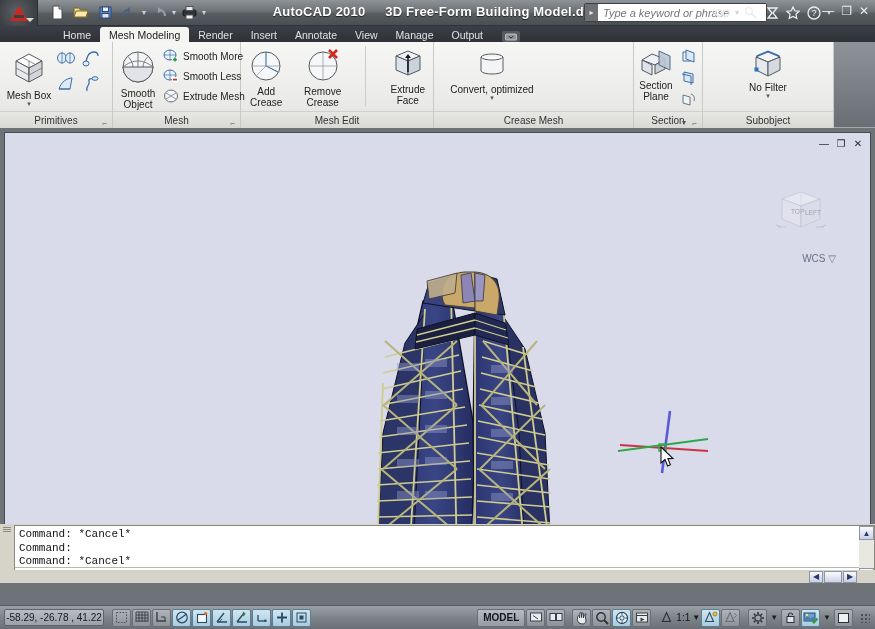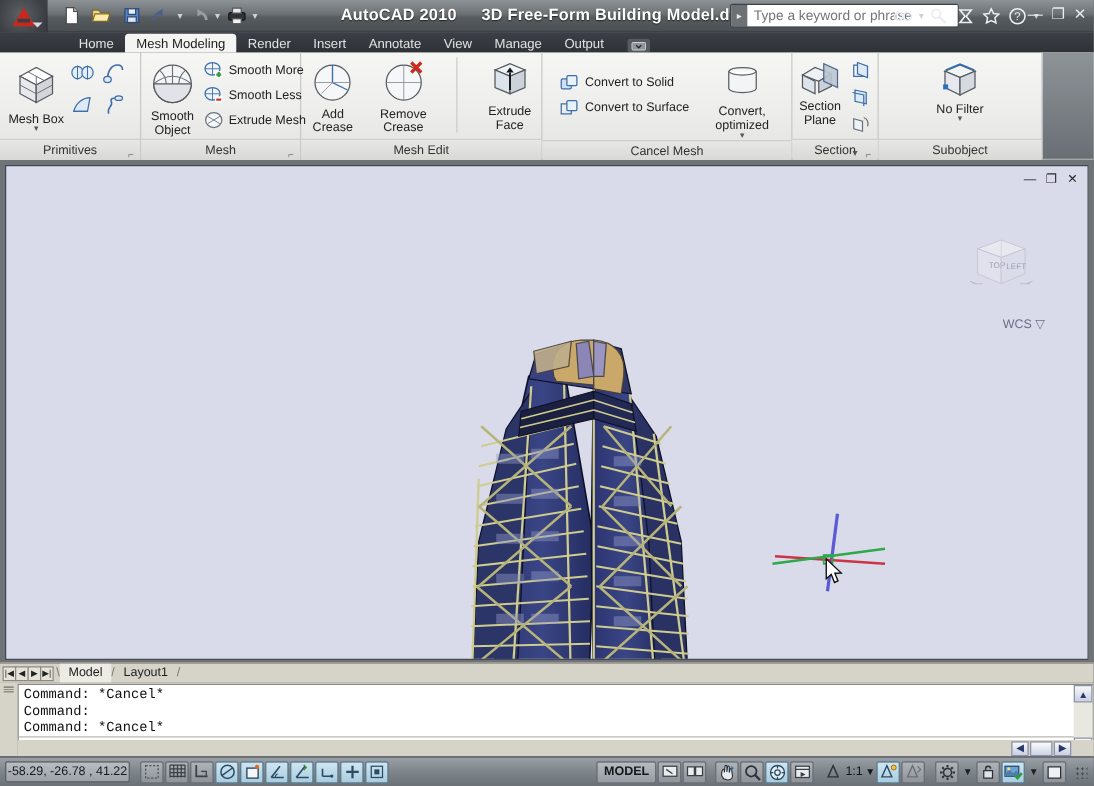--- a/index.html
+++ b/index.html
@@ -51,21 +51,21 @@
     position:absolute; right:108px; top:3px; height:19px;
     display:flex; align-items:center;
     background:#d2d4d7; border:1px solid #3d4146; border-radius:2px;
   }
   .search-caret{
     width:13px;height:17px;background:#6d7176;color:#e7e9ea;font-size:8px;
     display:flex;align-items:center;justify-content:center;
   }
   .search-input{
     width:168px;height:17px;border:none;background:#ffffff;outline:none;
-    font-size:11px; color:#7b7b7b; padding-left:5px;
+    font-style:italic; font-size:11px; color:#7b7b7b; padding-left:5px;
     font-family:"Liberation Sans",sans-serif;
   }
   .help-icons{ position:absolute; right:44px; top:4px; display:flex; align-items:center; gap:4px; }
   .help-icons .hi{ width:17px;height:17px;display:flex;align-items:center;justify-content:center;color:#e8eaec;}
   .wbtns{ position:absolute; right:6px; top:5px; display:flex; gap:7px; align-items:center;}
   .wbtns span{ color:#e9ebec; font-size:12px; line-height:12px; }
 
   
   .tabbar{
     position:absolute; left:0; top:26px; width:875px; height:16px;
@@ -148,21 +148,21 @@
   .navbtns div{
     width:11px;height:12px;border:1px solid #8a8980;background:#e6e4da;margin-right:-1px;
     display:flex;align-items:center;justify-content:center;font-size:7px;color:#222;
   }
   .mtab{ padding:0 7px; height:15px; display:flex;align-items:center; position:relative;}
   .mtab.active{ background:#ecebe4; }
   .mslash{ color:#7a7a72; }
 
   
   .cmdarea{
-    position:absolute; left:0; top:546px; width:875px; height:59px;
+    position:absolute; left:0; top:524px; width:875px; height:59px;
     background:#d6d3c8; display:flex;
   }
   .cmdgrip{
     width:14px; background:#d6d3c8; display:flex; justify-content:center; padding-top:3px;
   }
   .cmdgrip .dots{ width:8px;height:5px;
     background:repeating-linear-gradient(180deg,#8d8c84 0 1px,transparent 1px 2px);}
   .cmdbox{
     flex:1; background:#ffffff; border:1px solid #8a897f; position:relative;
     margin:1px 0 0 0; overflow:hidden;
@@ -470,51 +470,31 @@
           <div class="lbl" style="margin-top:0">Face</div>
         </div>
       </div>
       <div class="panel-title">
         <span>Mesh Edit</span>
       </div>
     </div>
 
     <div class="panel" style="width:200px">
       <div class="panel-body">
-        <div style="display:flex;flex-direction:column;justify-content:center;height:60px;padding-left:4px">
-          <div class="smallbtn">
-            <span class="icon-sm">
-              <svg width="16" height="15" viewBox="0 0 16 15">
-                  <rect x="1" y="4" width="8" height="8" rx="1" fill="#cfe0f2" stroke="#3d6ea8"></rect>
-                  <rect x="5.5" y="1.5" width="8" height="8" rx="1" fill="#e9f1fa" stroke="#3d6ea8"></rect>
-                </svg>
-            </span>
-            <span>Convert to Solid</span>
-          </div>
-          <div class="smallbtn">
-            <span class="icon-sm">
-              <svg width="16" height="15" viewBox="0 0 16 15">
-                  <path d="M1 4h8v8H1z" fill="none" stroke="#3d6ea8"></path>
-                  <rect x="5.5" y="1.5" width="8" height="8" rx="1" fill="#e9f1fa" stroke="#3d6ea8"></rect>
-                </svg>
-            </span>
-            <span>Convert to Surface</span>
-          </div>
-        </div>
         <div class="bigbtn" style="width:92px;margin-left:6px">
           <svg width="38" height="34" viewBox="0 0 38 34">
             <path d="M8 9c2-4 20-4 22 0v14c-2 4-20 4-22 0z" fill="#f3f4f6" stroke="#5a5e63"></path>
             <path d="M8 9c2 4 20 4 22 0" fill="#fdfdfd" stroke="#5a5e63"></path>
           </svg>
           <div class="lbl">Convert, optimized</div>
           <div class="dd">▾</div>
         </div>
       </div>
       <div class="panel-title">
-        <span>Cancel Mesh</span>
+        <span>Crease Mesh</span>
       </div>
     </div>
 
     <div class="panel" style="width:69px">
       <div class="panel-body" style="padding:4px 2px 0">
         <div class="bigbtn" style="width:42px">
           <svg width="34" height="30" viewBox="0 0 34 30">
             <path d="M3 12l10-6 13 5-10 6z" fill="#eef2f7" stroke="#55595e"></path>
             <path d="M3 12v10l10 5V17z" fill="#dde3ea" stroke="#55595e"></path>
             <path d="M26 11v10l-10 5V17z" fill="#c9d1da" stroke="#55595e"></path>

